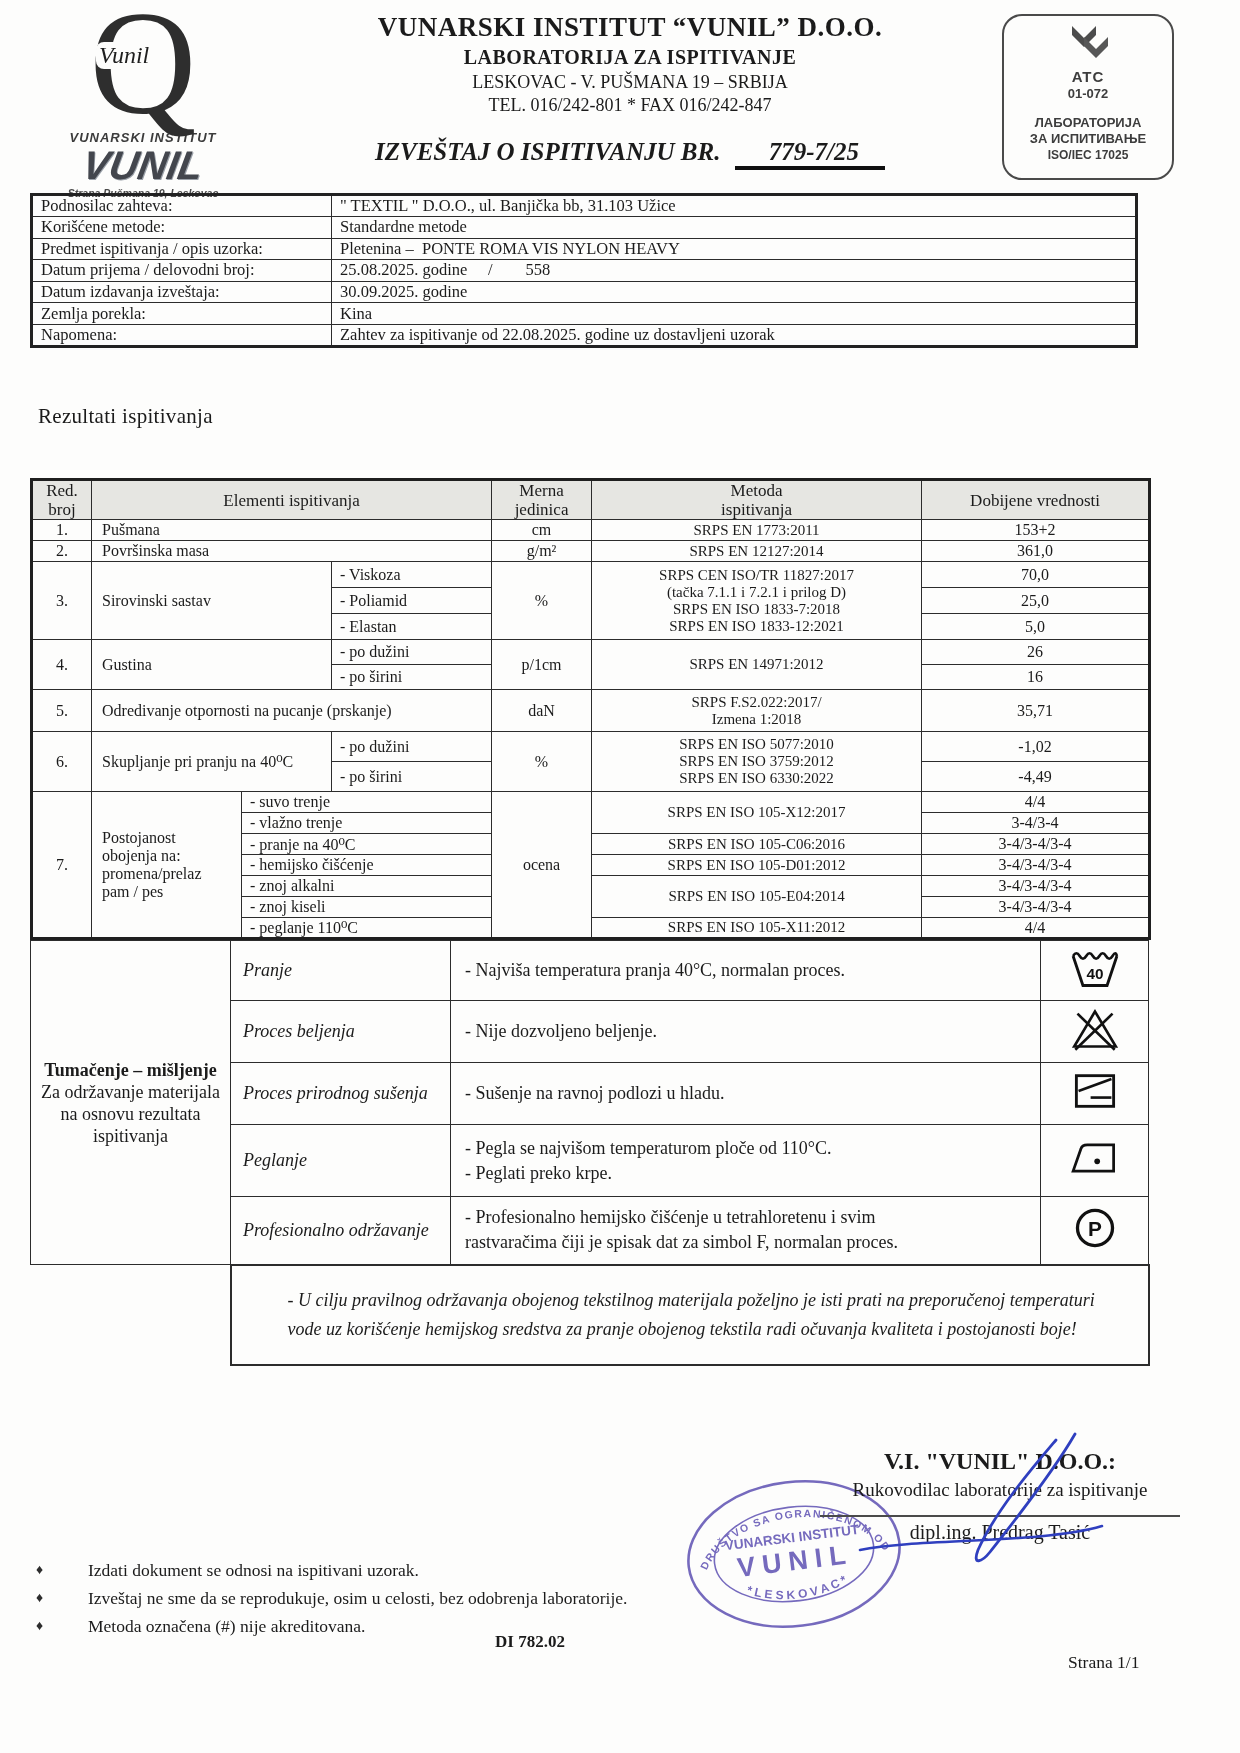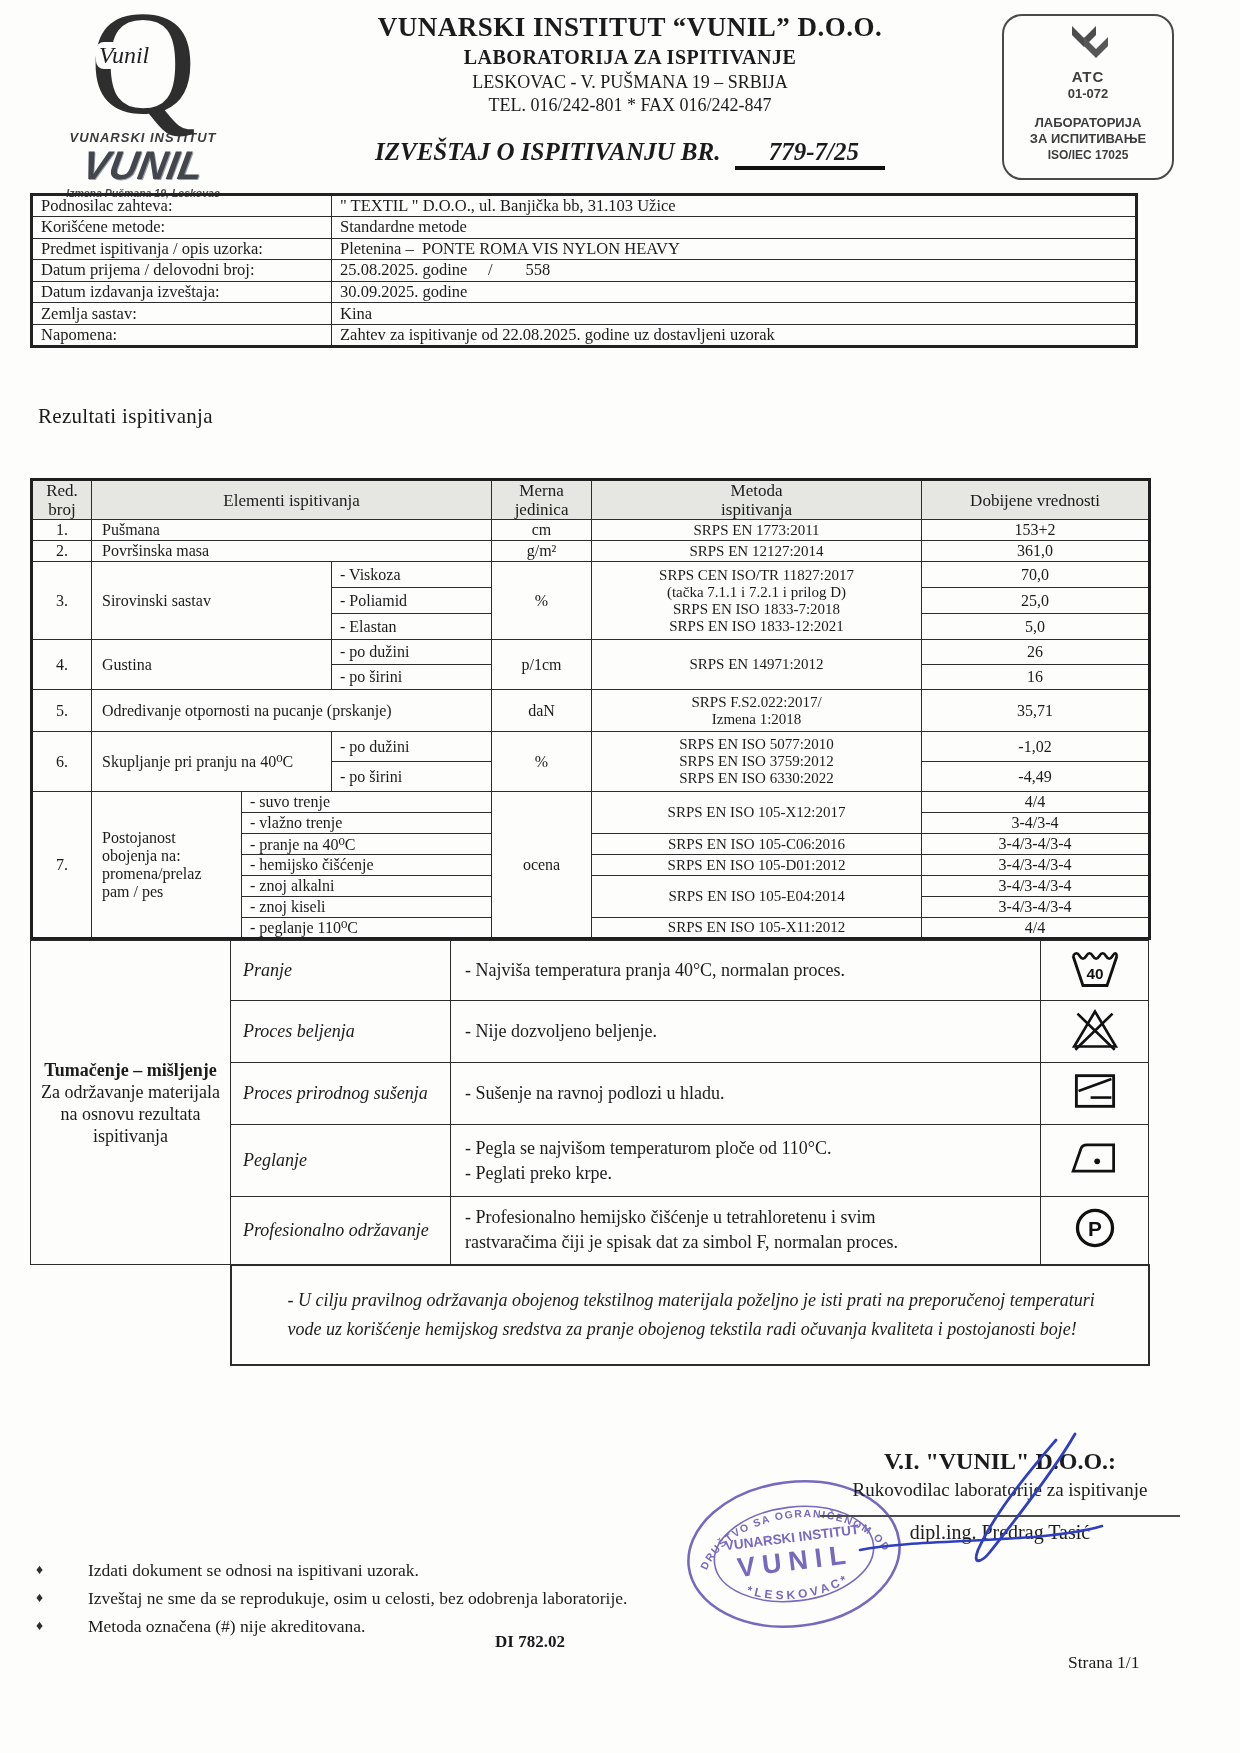--- a/index.html
+++ b/index.html
@@ -77,21 +77,21 @@
 <div class="page">
 
   <div class="hdr">
     <div class="logo-block">
       <div class="q-wrap">
         <span class="q-glyph">Q</span>
         <span class="q-vunil">Vunil</span>
       </div>
       <div class="logo-caption">VUNARSKI INSTITUT</div>
       <div class="logo-name">VUNIL</div>
-      <div class="logo-addr">Izmena Pušmana 19, Leskovac</div>
+      <div class="logo-addr">Strana Pušmana 19, Leskovac</div>
     </div>
 
     <div class="title-block">
       <div class="t1">VUNARSKI INSTITUT “VUNIL” D.O.O.</div>
       <div class="t2">LABORATORIJA ZA ISPITIVANJE</div>
       <div class="t3">LESKOVAC - V. PUŠMANA 19 – SRBIJA</div>
       <div class="t4">TEL. 016/242-801 * FAX  016/242-847</div>
       <div class="report-line">
         <span>IZVEŠTAJ O ISPITIVANJU BR.</span>
         <span class="report-num">779-7/25</span>
@@ -129,21 +129,21 @@
         </tr>
     <tr>
           <td class="lbl">Datum prijema / delovodni broj:</td>
           <td>25.08.2025. godine     /        558</td>
         </tr>
     <tr>
           <td class="lbl">Datum izdavanja izveštaja:</td>
           <td>30.09.2025. godine</td>
         </tr>
     <tr>
-          <td class="lbl">Zemlja sastav:</td>
+          <td class="lbl">Zemlja porekla:</td>
           <td>Kina</td>
         </tr>
     <tr>
           <td class="lbl">Napomena:</td>
           <td>Zahtev za ispitivanje od 22.08.2025. godine uz dostavljeni uzorak</td>
         </tr>
   </tbody>
     </table>
 
   <div class="results-heading">Rezultati ispitivanja</div>

